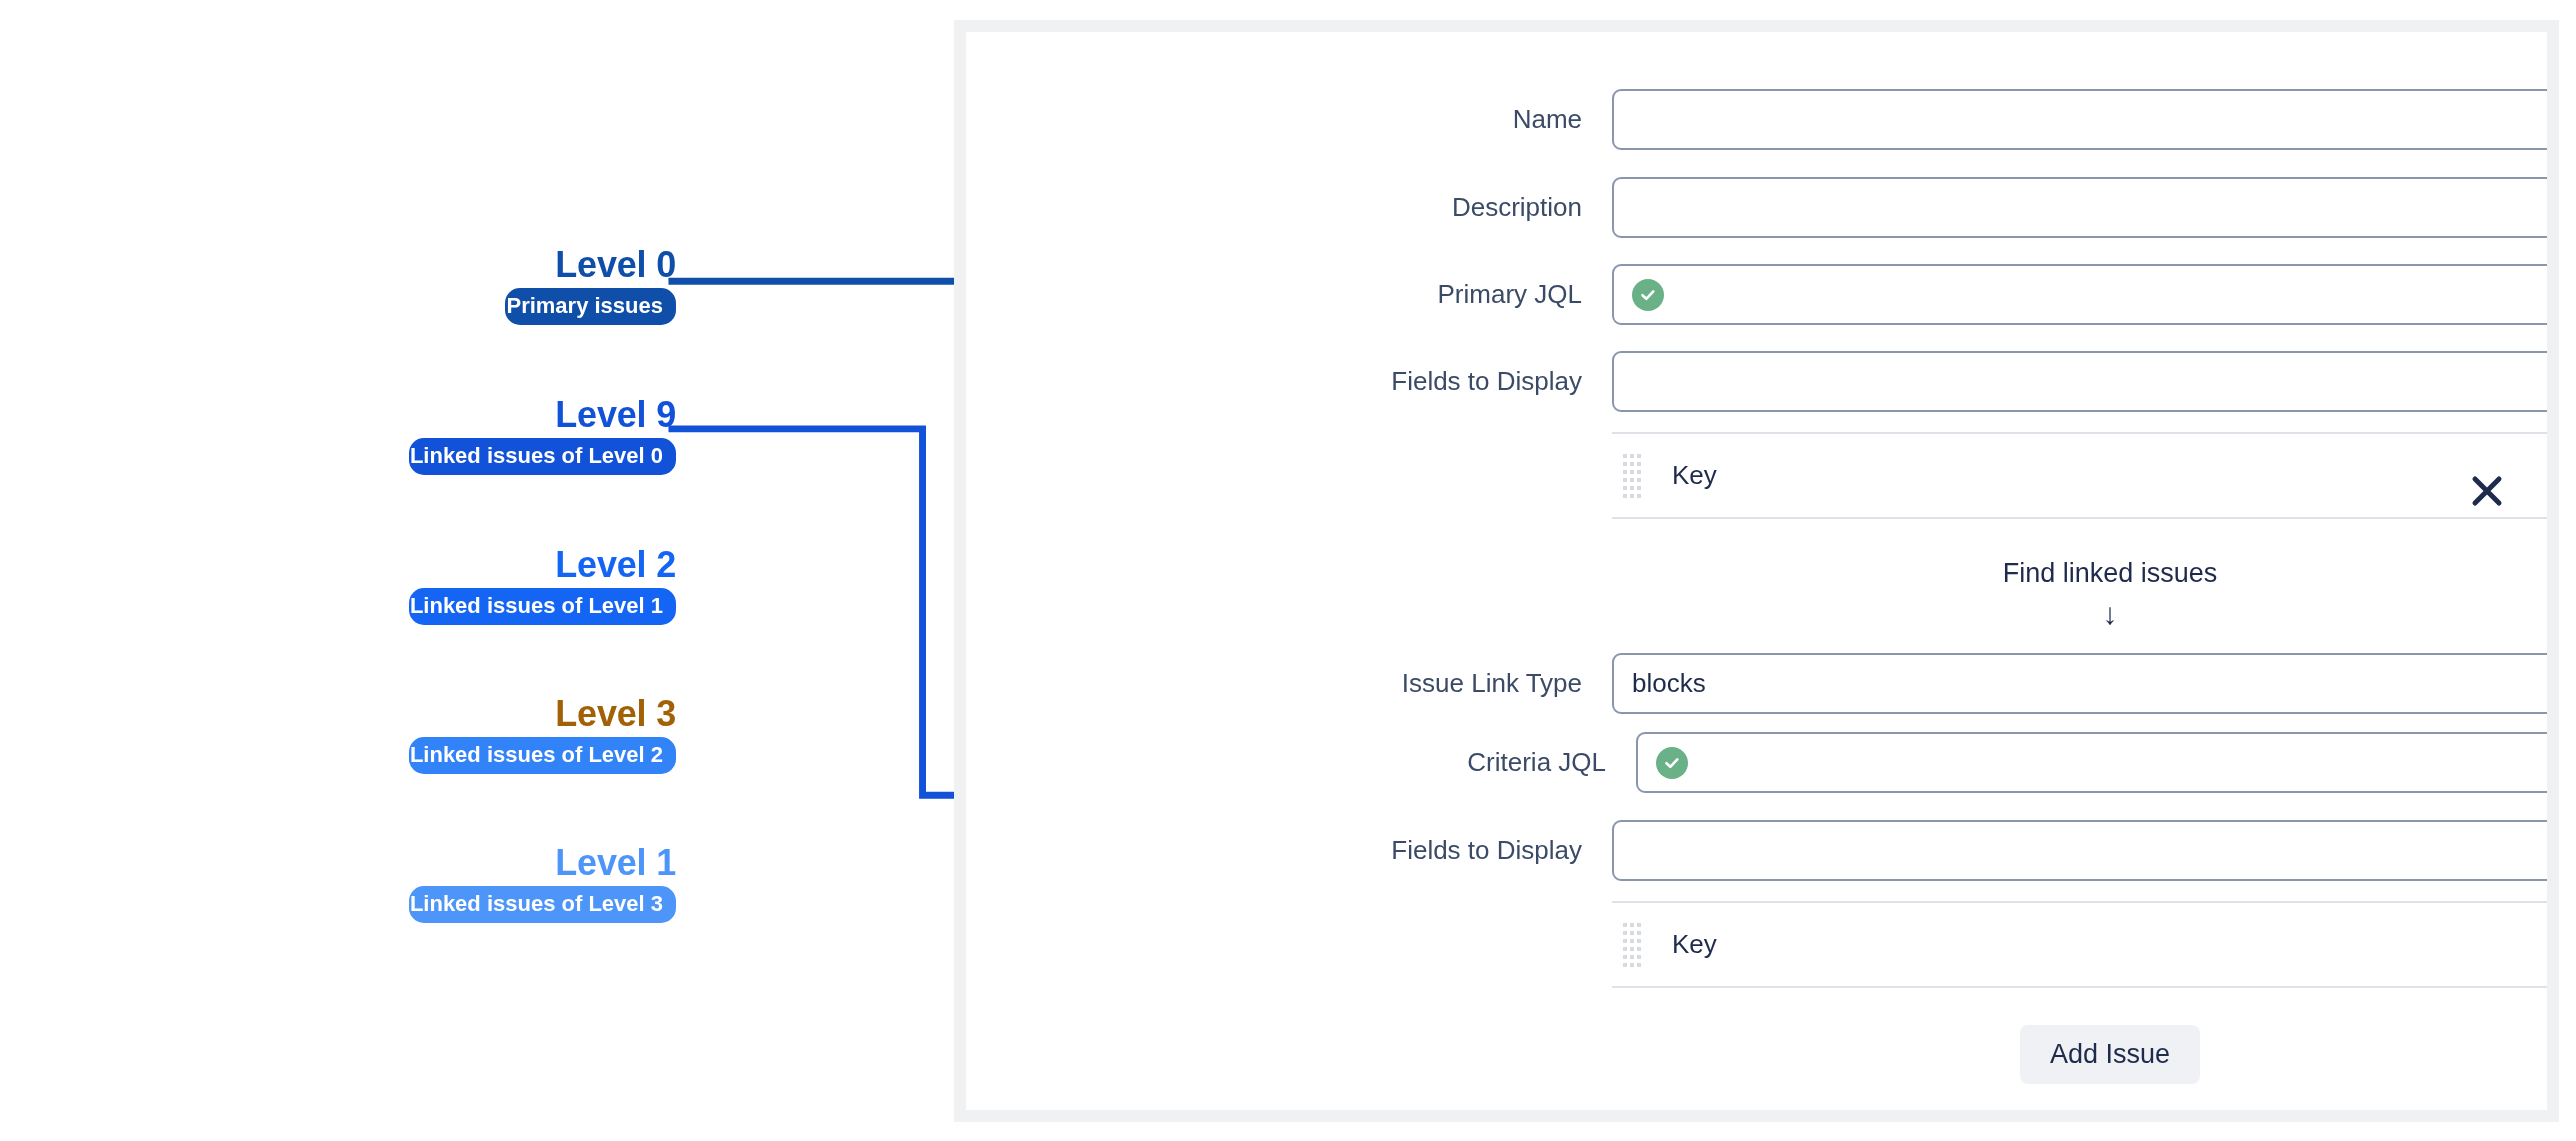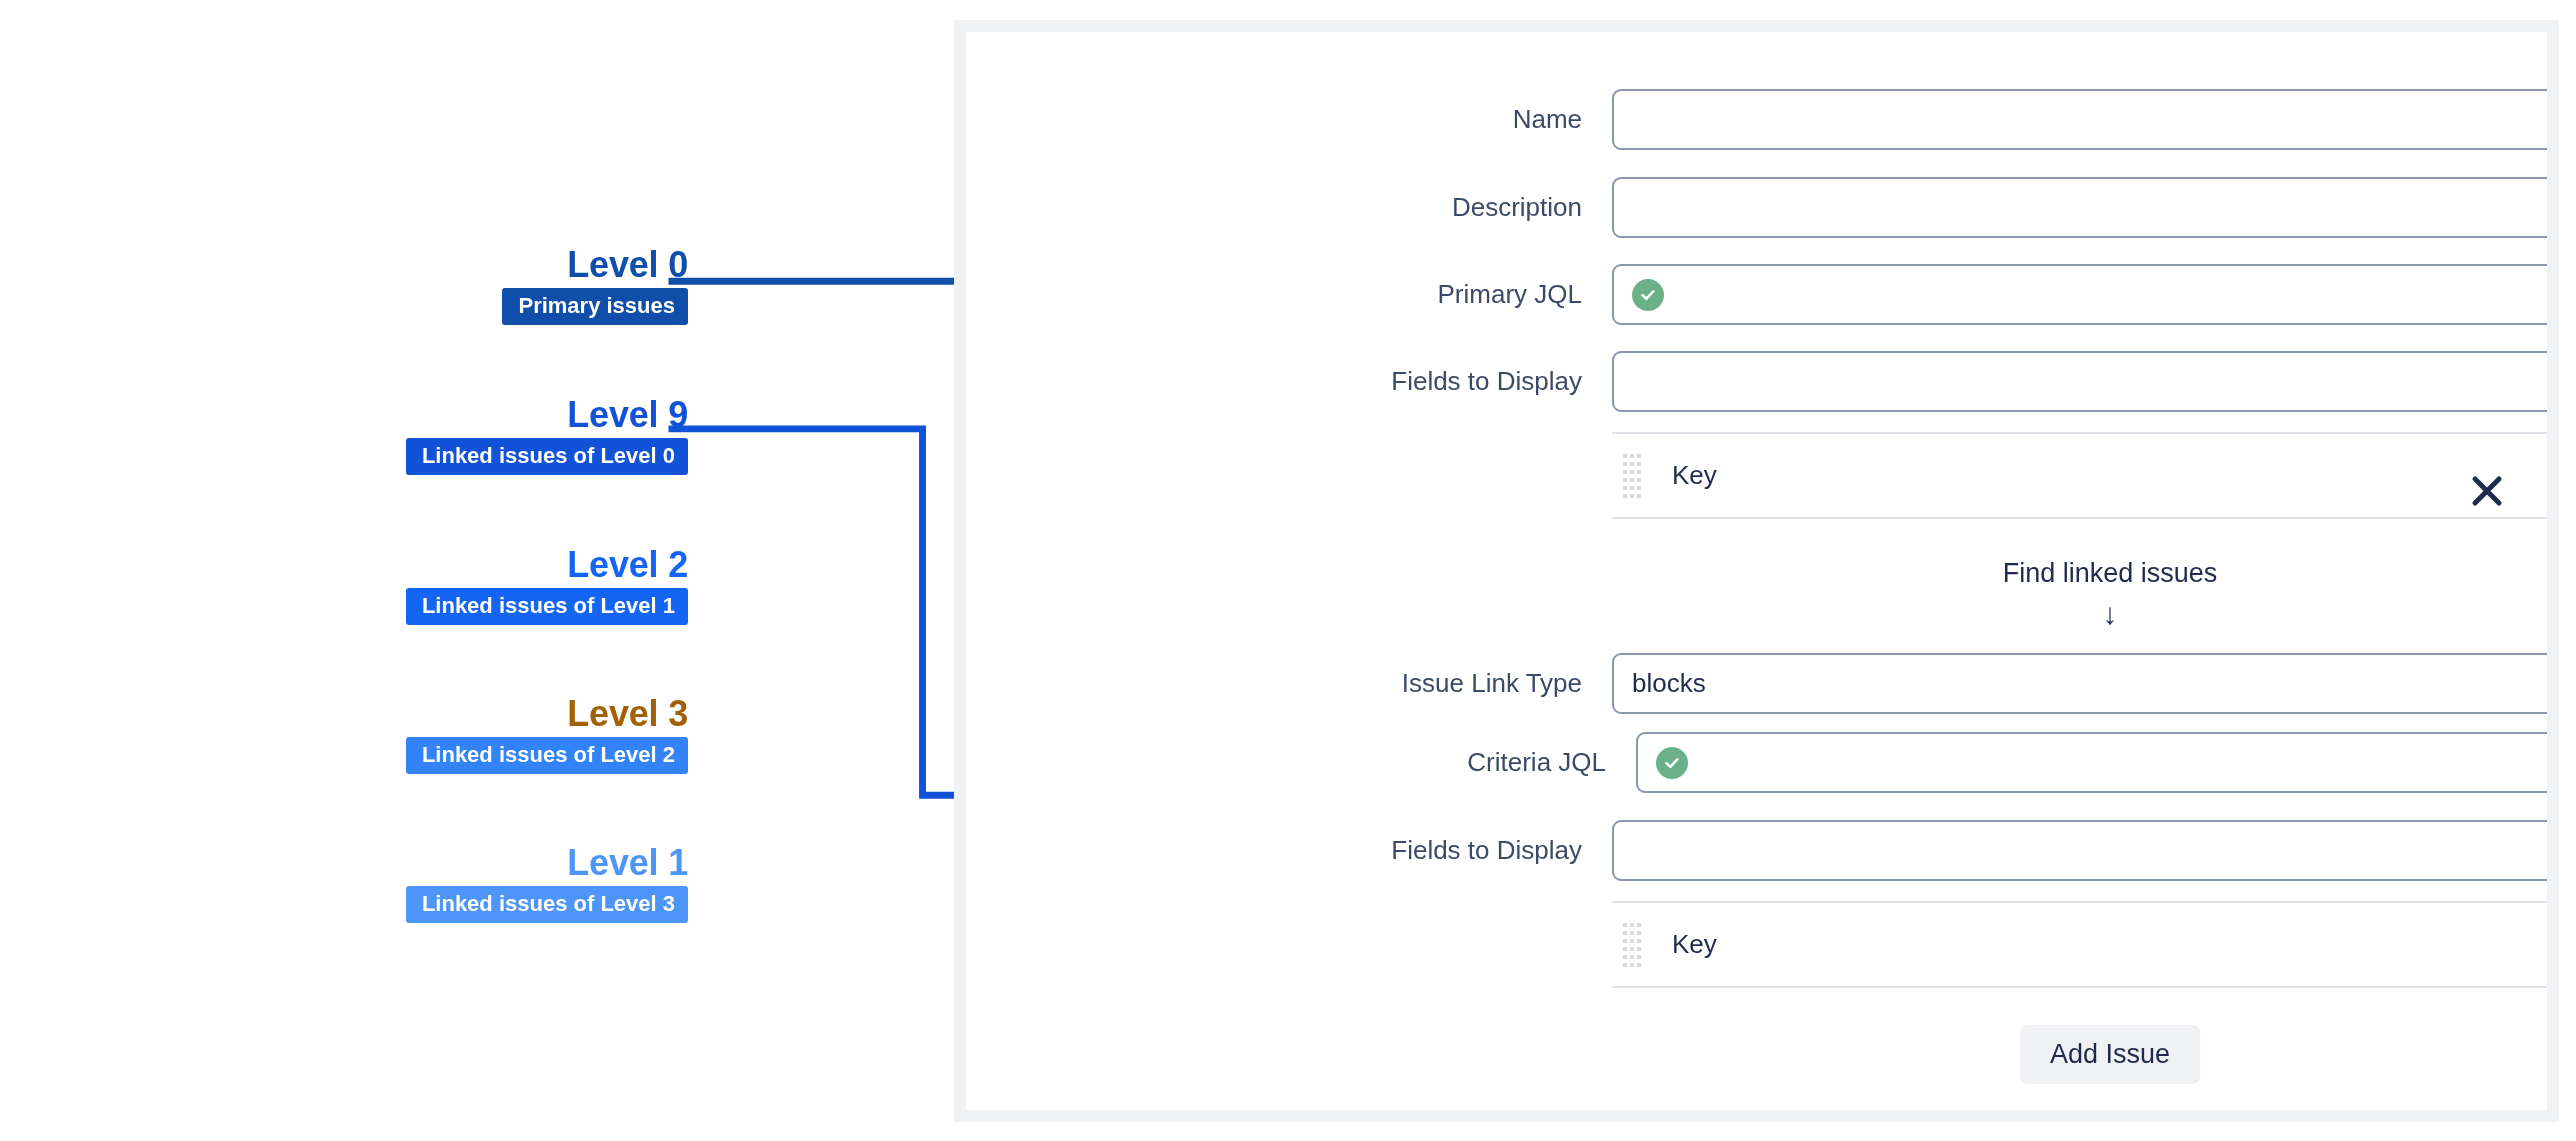--- a/index.html
+++ b/index.html
@@ -13,40 +13,40 @@
   }
 
   #root {
     position: relative;
     width: 2576px;
     height: 1141px;
     background: #ffffff;
   }
 
   
-  .legend { position: absolute; left: 12px; top: 0; width: 951px; height: 967px; }
+  .legend { position: absolute; left: 0; top: 0; width: 951px; height: 967px; }
 
   .level-group { position: absolute; right: 0; width: 694px; text-align: right; }
 
   .level-title {
     font-size: 36px;
     font-weight: bold;
     line-height: 1.05;
     letter-spacing: -0.2px;
     white-space: nowrap;
     padding-right: 275px;
   }
 
   .level-chip {
     display: inline-block;
     color: #ffffff;
     font-size: 22px;
     font-weight: bold;
-    border-radius: 3px;
-    padding: 6px 13px 8px 16px;
+    border-radius: 15px;
+    padding: 6px 13px 8px 1px;
     margin-top: 4px;
     margin-right: 275px;
     white-space: nowrap;
     line-height: 1.05;
   }
 
   
   .connectors {
     position: absolute;
     left: 0; top: 0;

